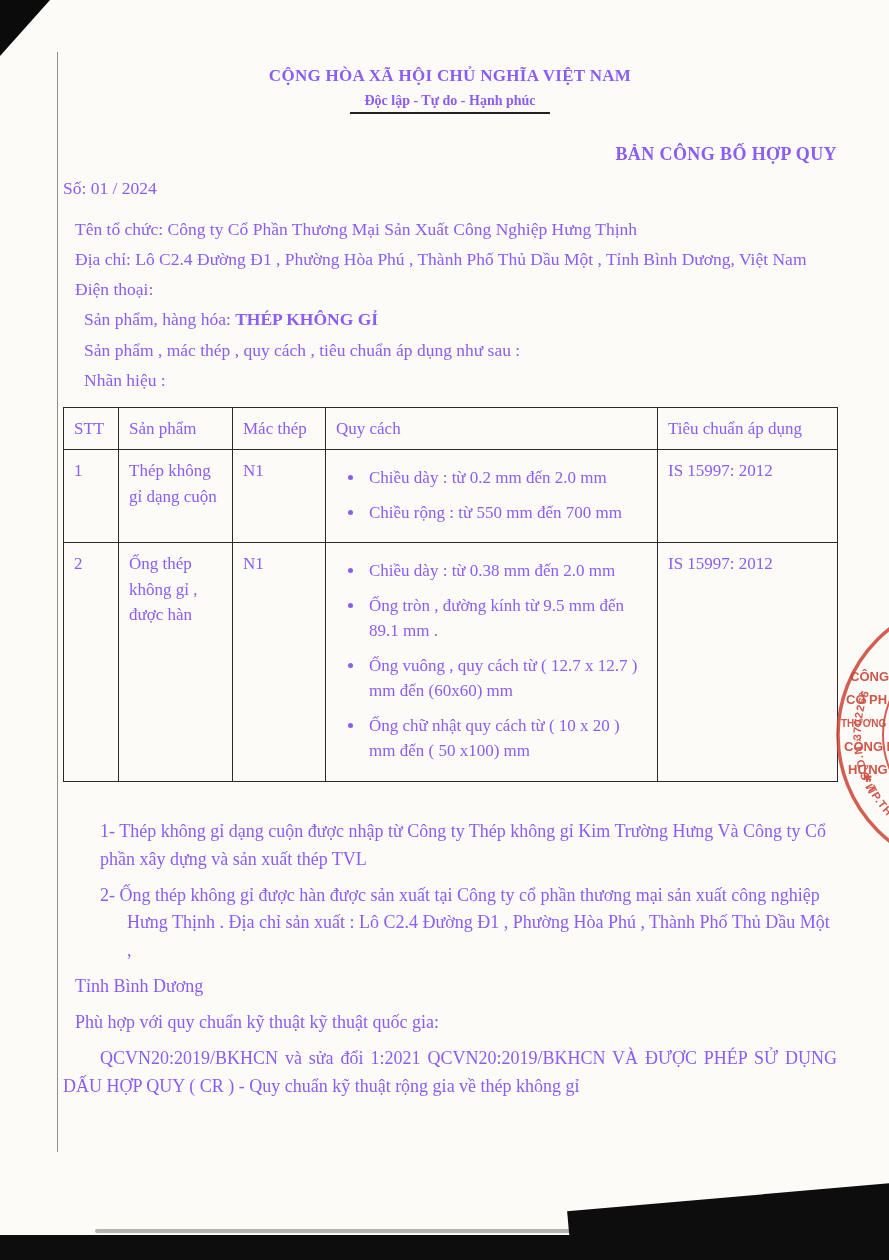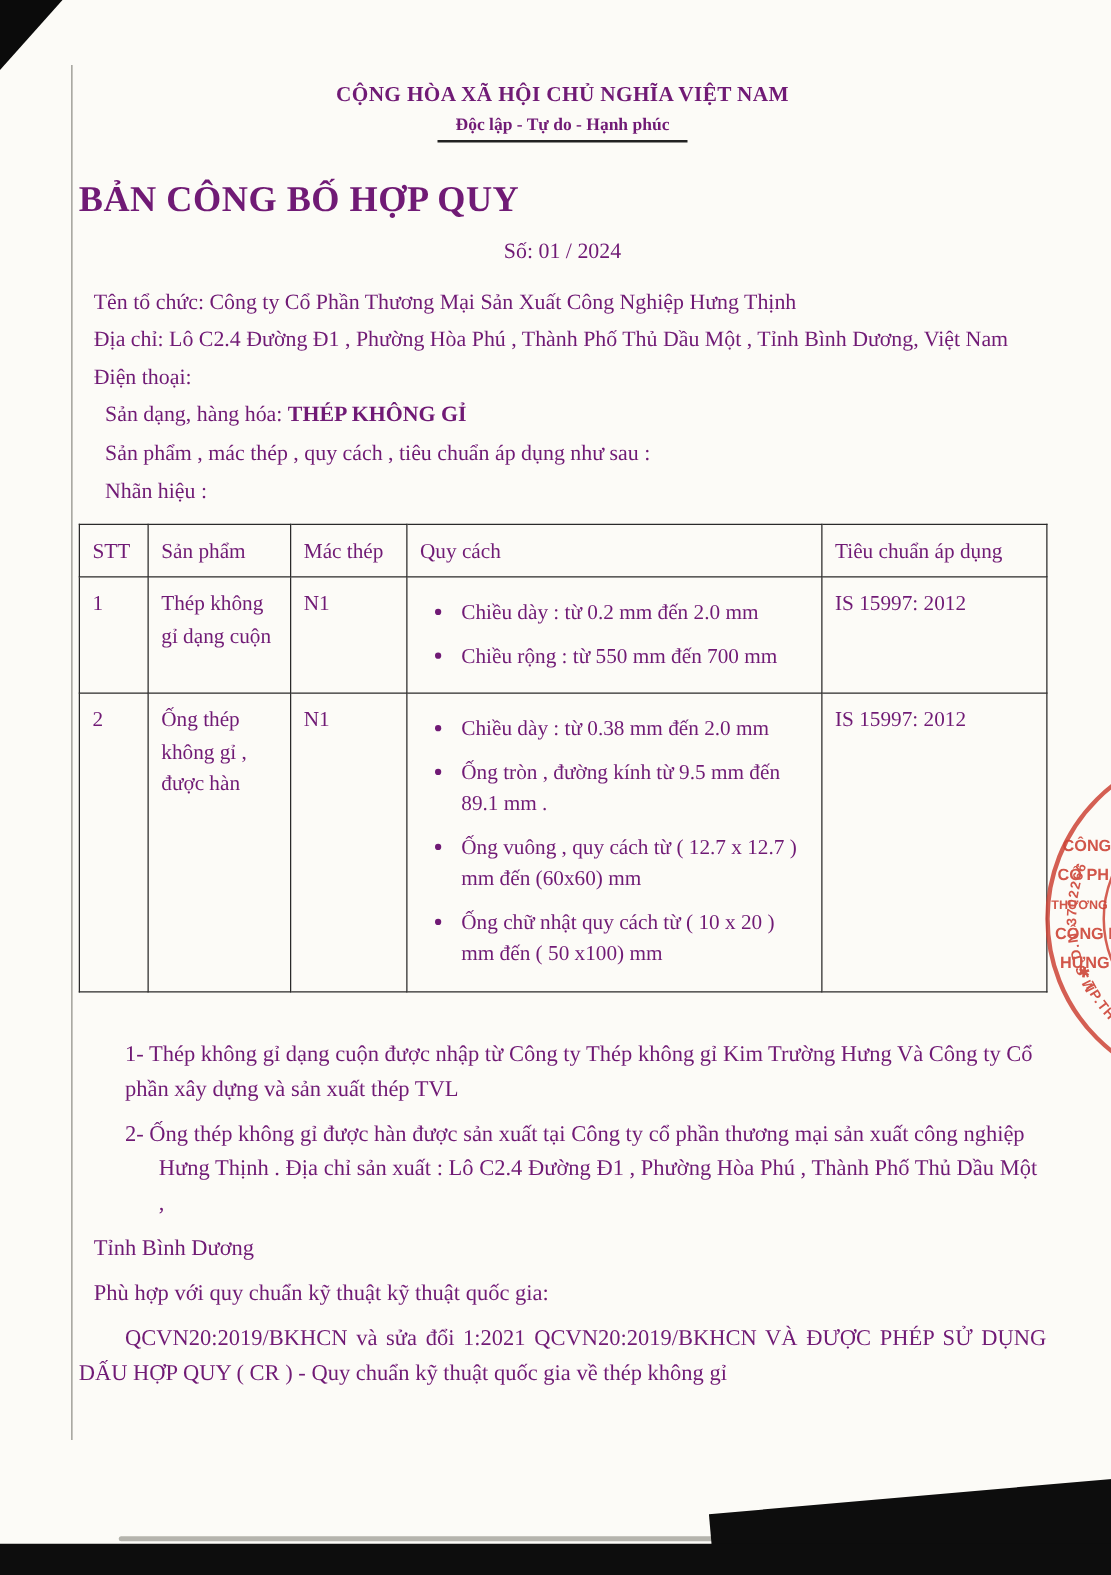--- a/index.html
+++ b/index.html
@@ -2,21 +2,21 @@
 <html><head>
 <meta charset="utf-8">
 <style>
   html,body { margin:0; padding:0; }
   body { background:#e8e8e4; }
   .page {
     position:relative;
     width:889px; height:1260px;
     background:#fcfbf7;
     font-family:"Liberation Serif", serif;
-    color:#701a75;
+    color:#8b5cf6;
     overflow:hidden;
     margin:0 auto;
   }
   
   .scan-corner-tl {
     position:absolute; top:0; left:0; width:0; height:0;
     border-top:56px solid #0b0b0b; border-right:50px solid transparent;
   }
   .scan-line-left {
     position:absolute; left:57px; top:52px; width:1px; height:1100px;
@@ -34,22 +34,22 @@
     background:#0d0d0d; transform:rotate(-5deg);
   }
   
   .doc { position:absolute; left:63px; top:66px; width:774px; }
   .nat-title { text-align:center; font-weight:bold; font-size:17px; letter-spacing:.3px; }
   .motto-wrap { text-align:center; margin-top:5px; }
   .motto {
     display:inline-block; font-weight:bold; font-size:14px;
     border-bottom:2px solid #222; padding:0 14px 3px 14px;
   }
-  .doc-title { text-align:left; font-weight:bold; font-size:29px; margin-top:30px; letter-spacing:.4px; }
-  .doc-no { text-align:center; font-size:17.5px; margin-top:13px; }
+  .doc-title { text-align:right; font-weight:bold; font-size:18px; margin-top:30px; letter-spacing:.4px; }
+  .doc-no { text-align:left; font-size:17.5px; margin-top:13px; }
   .intro { font-size:17.5px; line-height:1.55; }
   .intro p { margin:3px 0 3px 12px; }
   .intro p.first { margin-top:17px; }
   .intro p.ind { margin-left:21px; }
   .intro b { font-weight:bold;font-family:Liberation Serif, serif; }
   
   table.spec {
     border-collapse:collapse; width:774px; margin-top:13px;
     font-size:17px; line-height:1.5; table-layout:fixed;
   }
@@ -91,21 +91,21 @@
       <span class="motto">Độc lập - Tự do - Hạnh phúc</span>
     </div>
 
     <div class="doc-title">BẢN CÔNG BỐ HỢP QUY</div>
     <div class="doc-no">Số: 01 / 2024</div>
 
     <div class="intro">
       <p class="first">Tên tổ chức: Công ty Cổ Phần Thương Mại Sản Xuất Công Nghiệp Hưng Thịnh</p>
       <p>Địa chỉ: Lô C2.4 Đường Đ1 , Phường Hòa Phú , Thành Phố Thủ Dầu Một , Tỉnh Bình Dương, Việt Nam</p>
       <p>Điện thoại:</p>
-      <p class="ind"><span>Sản dạng, hàng hóa: </span><b>THÉP KHÔNG GỈ</b></p>
+      <p class="ind"><span>Sản phẩm, hàng hóa: </span><b>THÉP KHÔNG GỈ</b></p>
       <p class="ind">Sản phẩm , mác thép , quy cách , tiêu chuẩn áp dụng như sau :</p>
       <p class="ind">Nhãn hiệu :</p>
     </div>
 
     <table class="spec">
       <colgroup>
         <col style="width:55px">
           <col style="width:114px">
           <col style="width:93px">
           <col style="width:332px">
@@ -148,21 +148,21 @@
           <td>IS 15997: 2012</td>
         </tr>
       </tbody>
     </table>
 
     <div class="notes">
       <p class="note1">1-  Thép không gỉ dạng cuộn được nhập từ Công ty Thép không gỉ Kim Trường Hưng Và Công ty Cổ phần xây dựng và sản xuất thép TVL</p>
       <p class="note2">2-  Ống thép không gỉ được hàn được sản xuất tại Công ty cổ phần thương mại sản xuất công nghiệp Hưng Thịnh . Địa chỉ sản xuất : Lô C2.4 Đường Đ1 , Phường Hòa Phú , Thành Phố Thủ Dầu Một ,</p>
       <p class="province">Tỉnh Bình Dương</p>
       <p class="conformity">Phù hợp với quy chuẩn kỹ thuật kỹ thuật quốc gia:</p>
-      <p class="regulation">QCVN20:2019/BKHCN  và  sửa  đổi  1:2021  QCVN20:2019/BKHCN  VÀ  ĐƯỢC PHÉP SỬ DỤNG DẤU HỢP QUY ( CR ) -  Quy chuẩn kỹ thuật quốc gia về thép không gỉ</p>
+      <p class="regulation">QCVN20:2019/BKHCN  và  sửa  đổi  1:2021  QCVN20:2019/BKHCN  VÀ  ĐƯỢC PHÉP SỬ DỤNG DẤU HỢP QUY ( CR ) -  Quy chuẩn kỹ thuật rộng gia về thép không gỉ</p>
     </div>
 
   </div>
 
   <svg class="stamp" width="150" height="290" viewBox="0 0 150 290">
     <g fill="none" stroke="#cd4437" opacity="0.85">
       <circle cx="234" cy="130" r="135" stroke-width="3.5"></circle>
       <circle cx="234" cy="130" r="90" stroke-width="2"></circle>
     </g>
     <defs>

